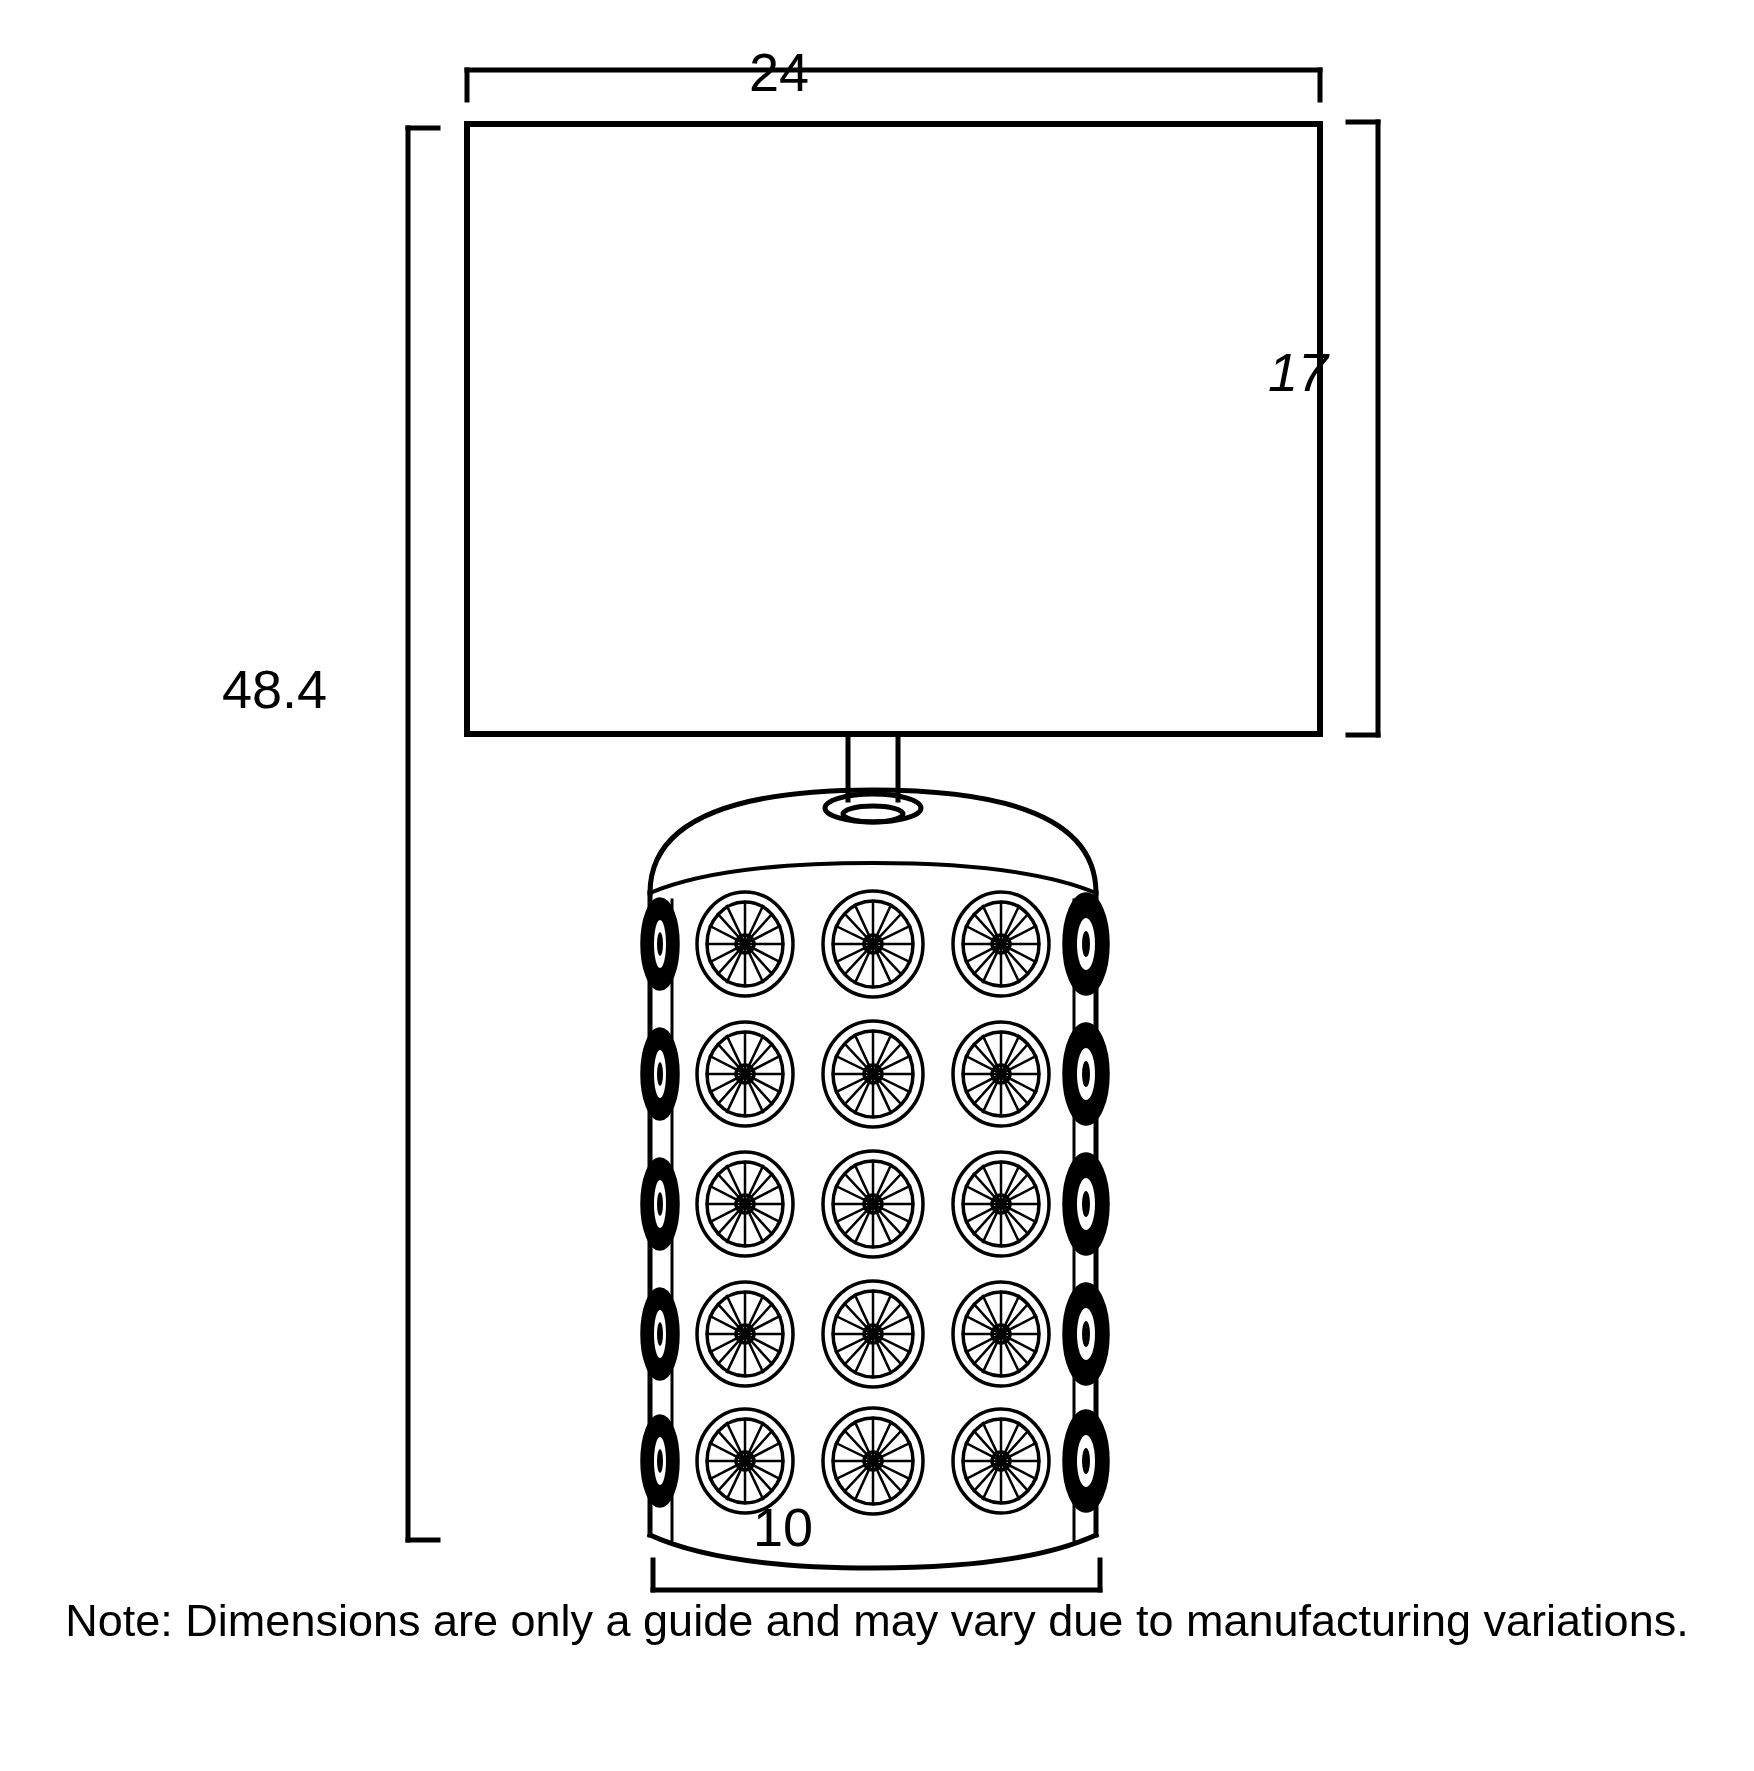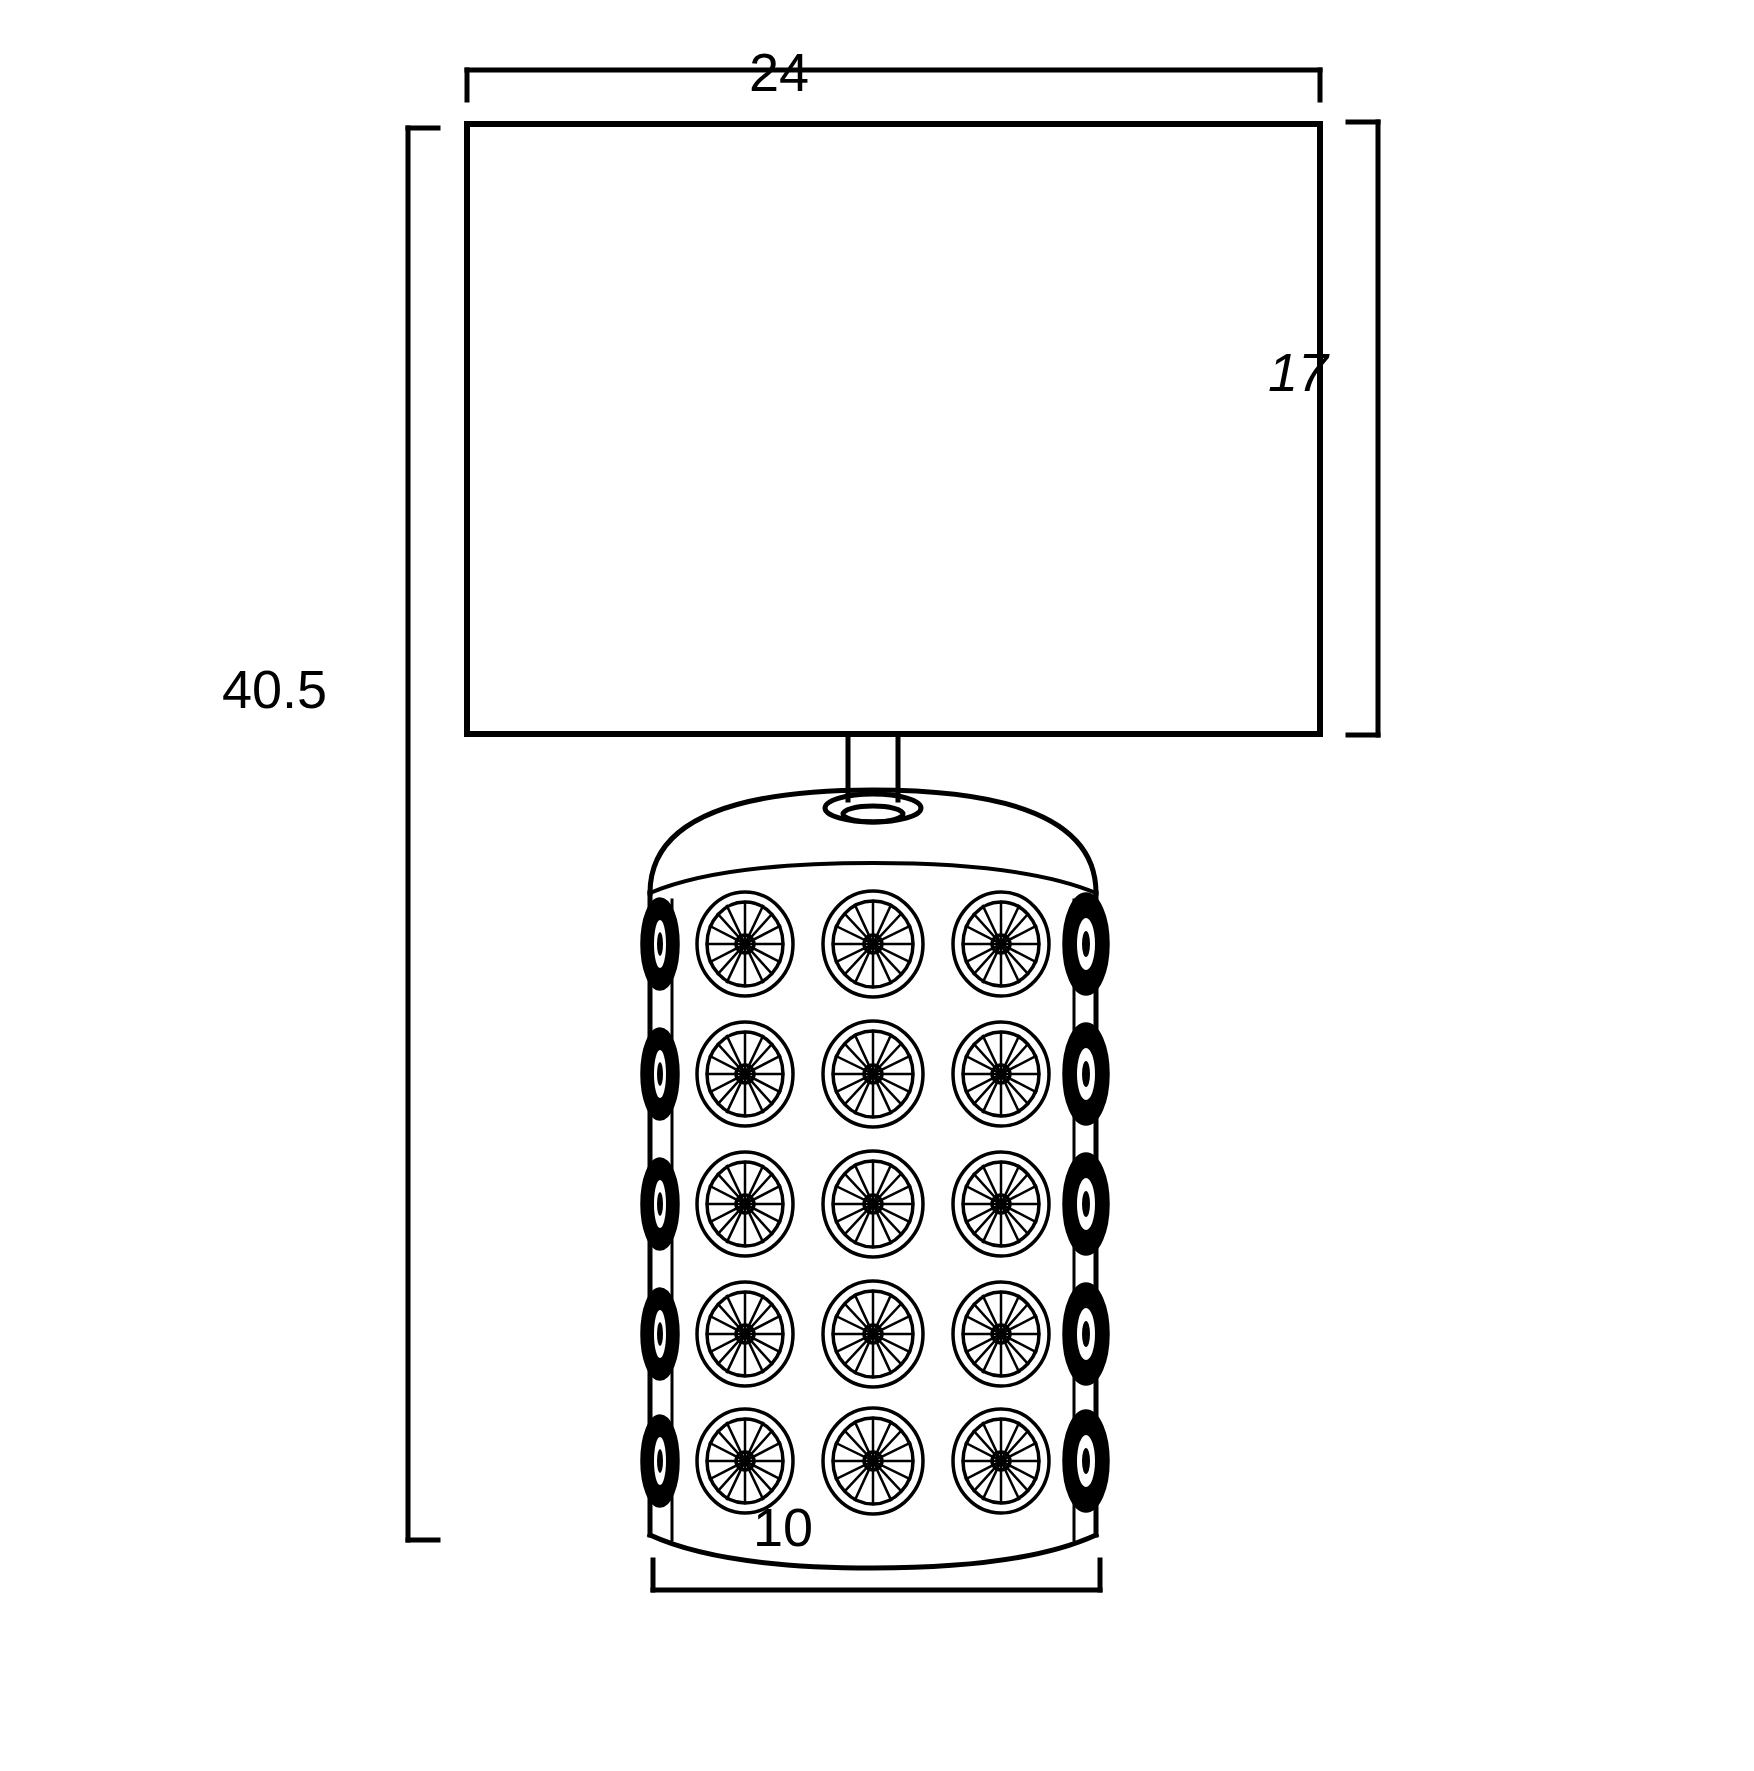--- a/index.html
+++ b/index.html
@@ -403,18 +403,19 @@
           <ellipse cx="1086" cy="1461" rx="4" ry="13" fill="#000000" stroke="none"></ellipse>
         </g>
       </g>
     </g>
   </svg>
 
   <div class="dim-label" id="label-width-top">24</div>
 
   <div class="dim-label" id="label-shade-height">17</div>
 
-  <div class="dim-label" id="label-total-height">40.5</div>
+  <div class="dim-label" id="label-total-height">48.4</div>
 
   <div class="dim-label" id="label-base-width">10</div>
 
+  <div id="note">Note: Dimensions are only a guide and may vary due to manufacturing variations.</div>
 
 </div>
 
 </body></html>

